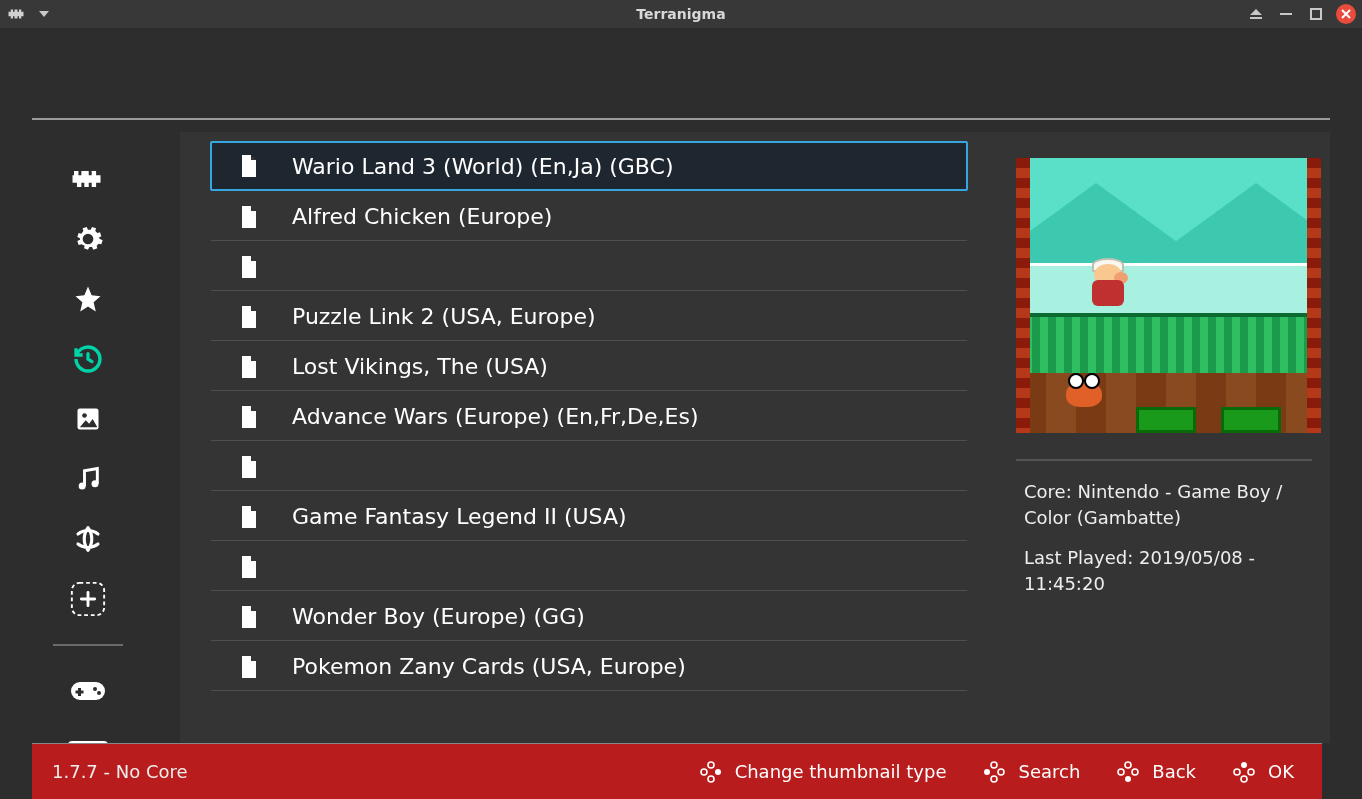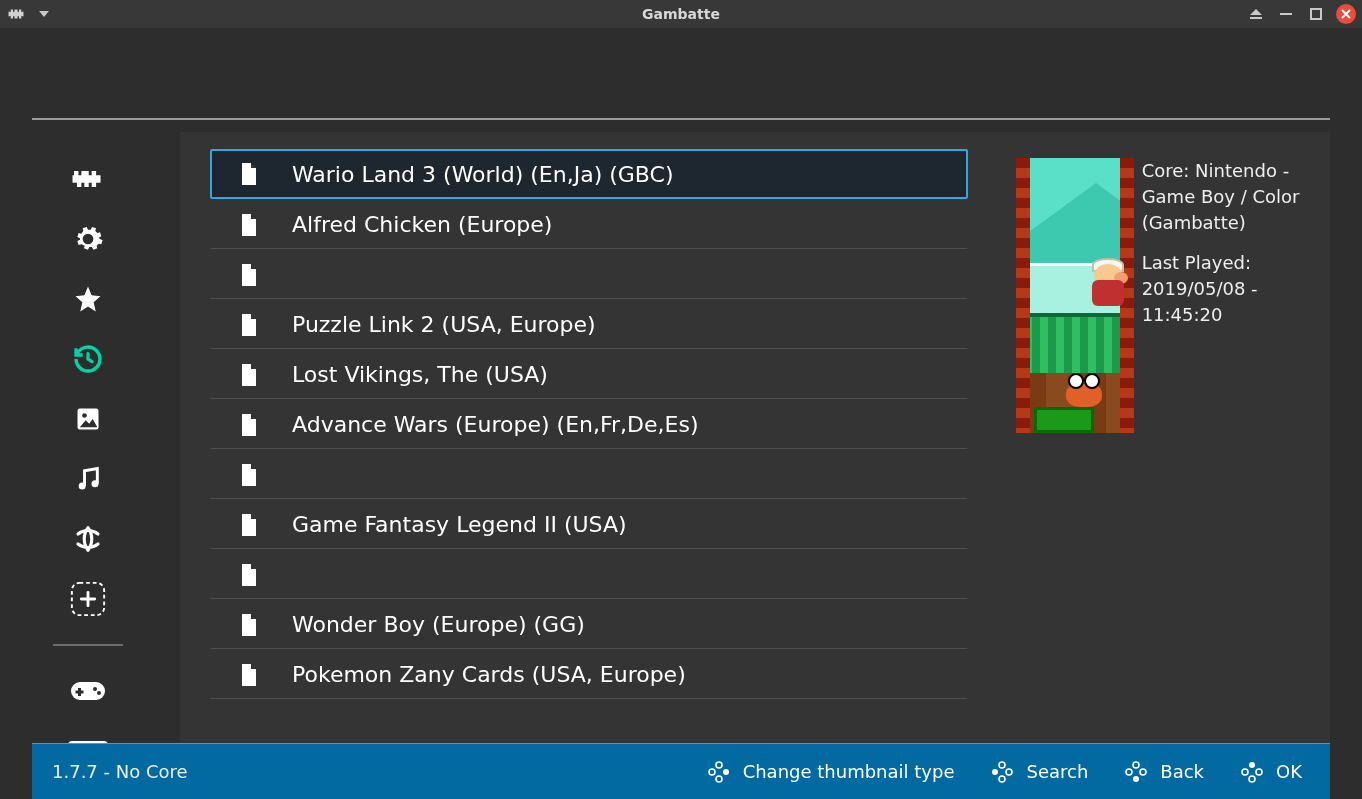--- a/index.html
+++ b/index.html
@@ -100,21 +100,21 @@
     background: #343434;
     display:flex;
     overflow: hidden;
   }
   .list-area {
     flex: 1;
     padding: 0 30px;
     overflow: hidden;
   }
   .list {
-    margin-top: 17px;
+    margin-top: 9px;
     display:flex; flex-direction:column;
   }
   .row {
     height: 50px;
     display:flex; align-items:center;
     gap: 34px;
     padding: 0 28px;
     font-size: 22px;
     border: 2px solid transparent;
     border-bottom: 1px solid #4f4f4f;
@@ -124,21 +124,21 @@
     background: #1e2630;
     border: 2px solid #36a6e0;
     border-radius: 2px;
   }
   .row .file-icon { width: 18px; display:flex; justify-content:center; }
 
   
   .right-panel {
     width: 332px;
     padding: 26px 18px 12px 18px;
-    display:flex; flex-direction:row;
+    display:flex; flex-direction:column;
   }
   .thumb {
     width: 305px; height: 275px;
     background: #000;
     position: relative;
     overflow: hidden;
   }
   
   .sky { position:absolute; inset:0; background:#5ae0c8; }
   .mtn1, .mtn2 { position:absolute; bottom:170px; width:0; height:0; border-left:110px solid transparent; border-right:110px solid transparent; border-bottom:80px solid #3dc8b0; }
@@ -163,25 +163,25 @@
   .wario .hat { position:absolute; top:0; left:8px; width:32px; height:14px; background:#f8f8f0; border-radius:50% 50% 0 0; border:2px solid #c0c0b0; }
   .wario .nose { position:absolute; top:14px; left:30px; width:14px; height:12px; background:#f0a070; border-radius:50%; }
 
   .panel-divider { border-top:2px solid #555; margin: 26px 0 18px 0; }
   .meta { font-size: 18px; color:#eeeeee; line-height:1.45; padding: 0 8px; }
   .meta div { margin-bottom: 14px; }
 
   
   .footer {
     position:absolute;
-    left:32px; right:32px; bottom:0;
+    left:32px; right:40px; bottom:0;
     height:56px;
     display:flex; align-items:center;
     border-top:1px solid #888;
-    background:#0369a1;
+    background:#b91c1c;
   }
   .footer-left { font-size:18px; color:#eee; padding-left:20px; }
   .footer-right { margin-left:auto; display:flex; align-items:center; gap:36px; padding-right:28px; }
   .footer-action { display:flex; align-items:center; gap:12px; font-size:18px; }
 
   
   .btn-icon { width:24px; height:24px; }
 
 </style>
 </head>
@@ -193,21 +193,21 @@
       <svg width="18" height="14" viewBox="0 0 24 18">
           <path fill="#d0d0d0" d="M2 6h3V3h3v3h2V3h4v3h2V3h3v3h3v6h-3v3h-3v-3h-2v3h-4v-3h-2v3H5v-3H2z"></path>
         </svg>
     </span>
     <span class="tb-btn">
        <svg width="10" height="6" viewBox="0 0 10 6">
           <path fill="#c8c8c8" d="M0 0h10L5 6z"></path>
         </svg>
     </span>
   </div>
-  <div class="tb-title">Gambatte</div>
+  <div class="tb-title">Terranigma</div>
   <div class="tb-right">
     <span class="tb-btn">
       <svg width="12" height="10" viewBox="0 0 12 10">
           <path fill="#c8c8c8" d="M6 0l6 6H0zM0 8h12v2H0z"></path>
         </svg>
     </span>
     <span class="tb-btn">
       <svg width="12" height="12" viewBox="0 0 12 12">
           <rect y="5" width="12" height="2" fill="#c8c8c8"></rect>
         </svg>

